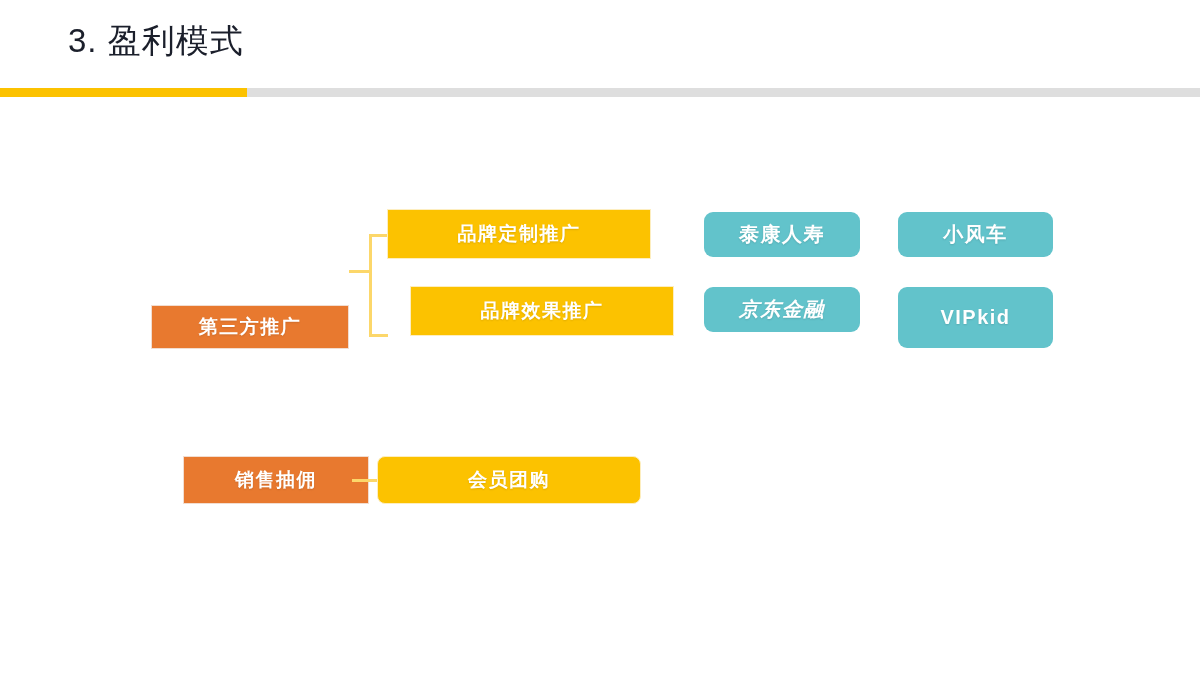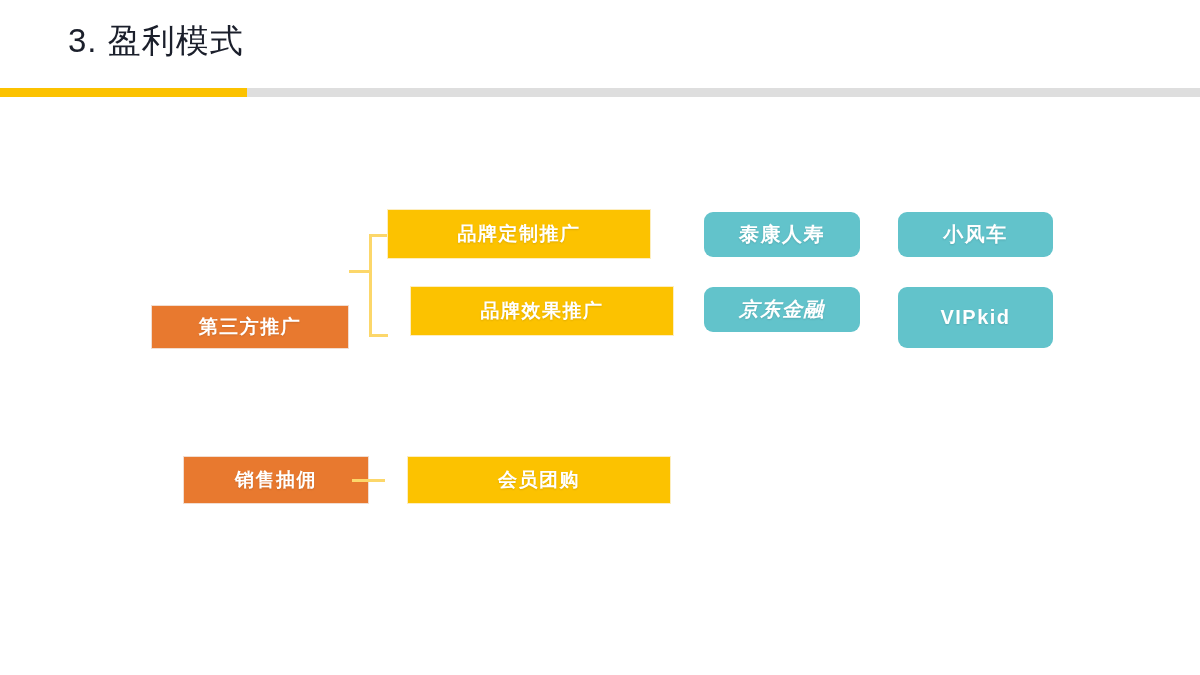--- a/index.html
+++ b/index.html
@@ -113,13 +113,13 @@
 <div class="node node-teal" style="left:898px; top:212px; width:155px; height:45px;font-family:Liberation Serif, serif;">小风车</div>
 
 <div class="node node-teal" style="left:704px; top:287px; width:156px; height:45px;font-style:italic;">京东金融</div>
 
 <div class="node node-teal" style="left:898px; top:287px; width:155px; height:61px;">VIPkid</div>
 
 <div class="node node-orange" style="left:151px; top:456px; width:186px; height:48px;margin-left:32px;">销售抽佣</div>
 
 <div class="conn conn-h" style="left:352px; top:479px; width:33px;"></div>
 
-<div class="node node-yellow" style="left:407px; top:456px; width:264px; height:48px;">会员团购</div>
+<div class="node node-yellow" style="left:377px; top:456px; width:264px; height:48px;border-radius:8px;">会员团购</div>
 
 </body></html>

